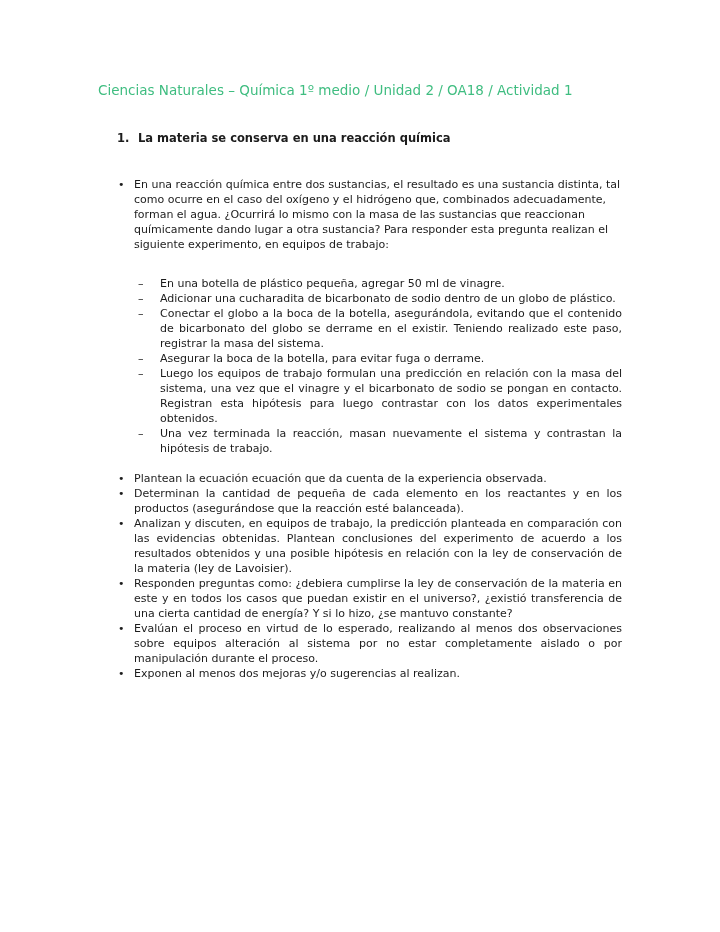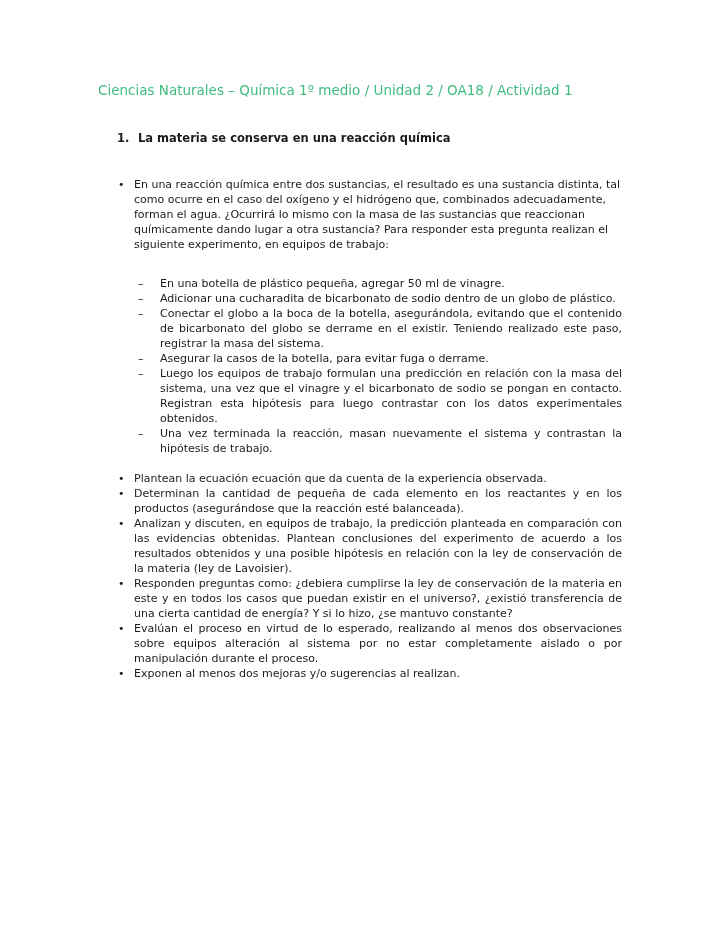--- a/index.html
+++ b/index.html
@@ -92,21 +92,21 @@
     <div class="sub-item">
       <span class="marker">–</span>
       <span>Adicionar una cucharadita de bicarbonato de sodio dentro de un globo de plástico.</span>
     </div>
     <div class="sub-item">
       <span class="marker">–</span>
       <span>Conectar el globo a la boca de la botella, asegurándola, evitando que el contenido de bicarbonato del globo se derrame en el existir. Teniendo realizado este paso, registrar la masa del sistema.</span>
     </div>
     <div class="sub-item">
       <span class="marker">–</span>
-      <span>Asegurar la casos de la botella, para evitar fuga o derrame.</span>
+      <span>Asegurar la boca de la botella, para evitar fuga o derrame.</span>
     </div>
     <div class="sub-item">
       <span class="marker">–</span>
       <span>Luego los equipos de trabajo formulan una predicción en relación con la masa del sistema, una vez que el vinagre y el bicarbonato de sodio se pongan en contacto. Registran esta hipótesis para luego contrastar con los datos experimentales obtenidos.</span>
     </div>
     <div class="sub-item">
       <span class="marker">–</span>
       <span>Una vez terminada la reacción, masan nuevamente el sistema y contrastan la hipótesis de trabajo.</span>
     </div>
   </div>

